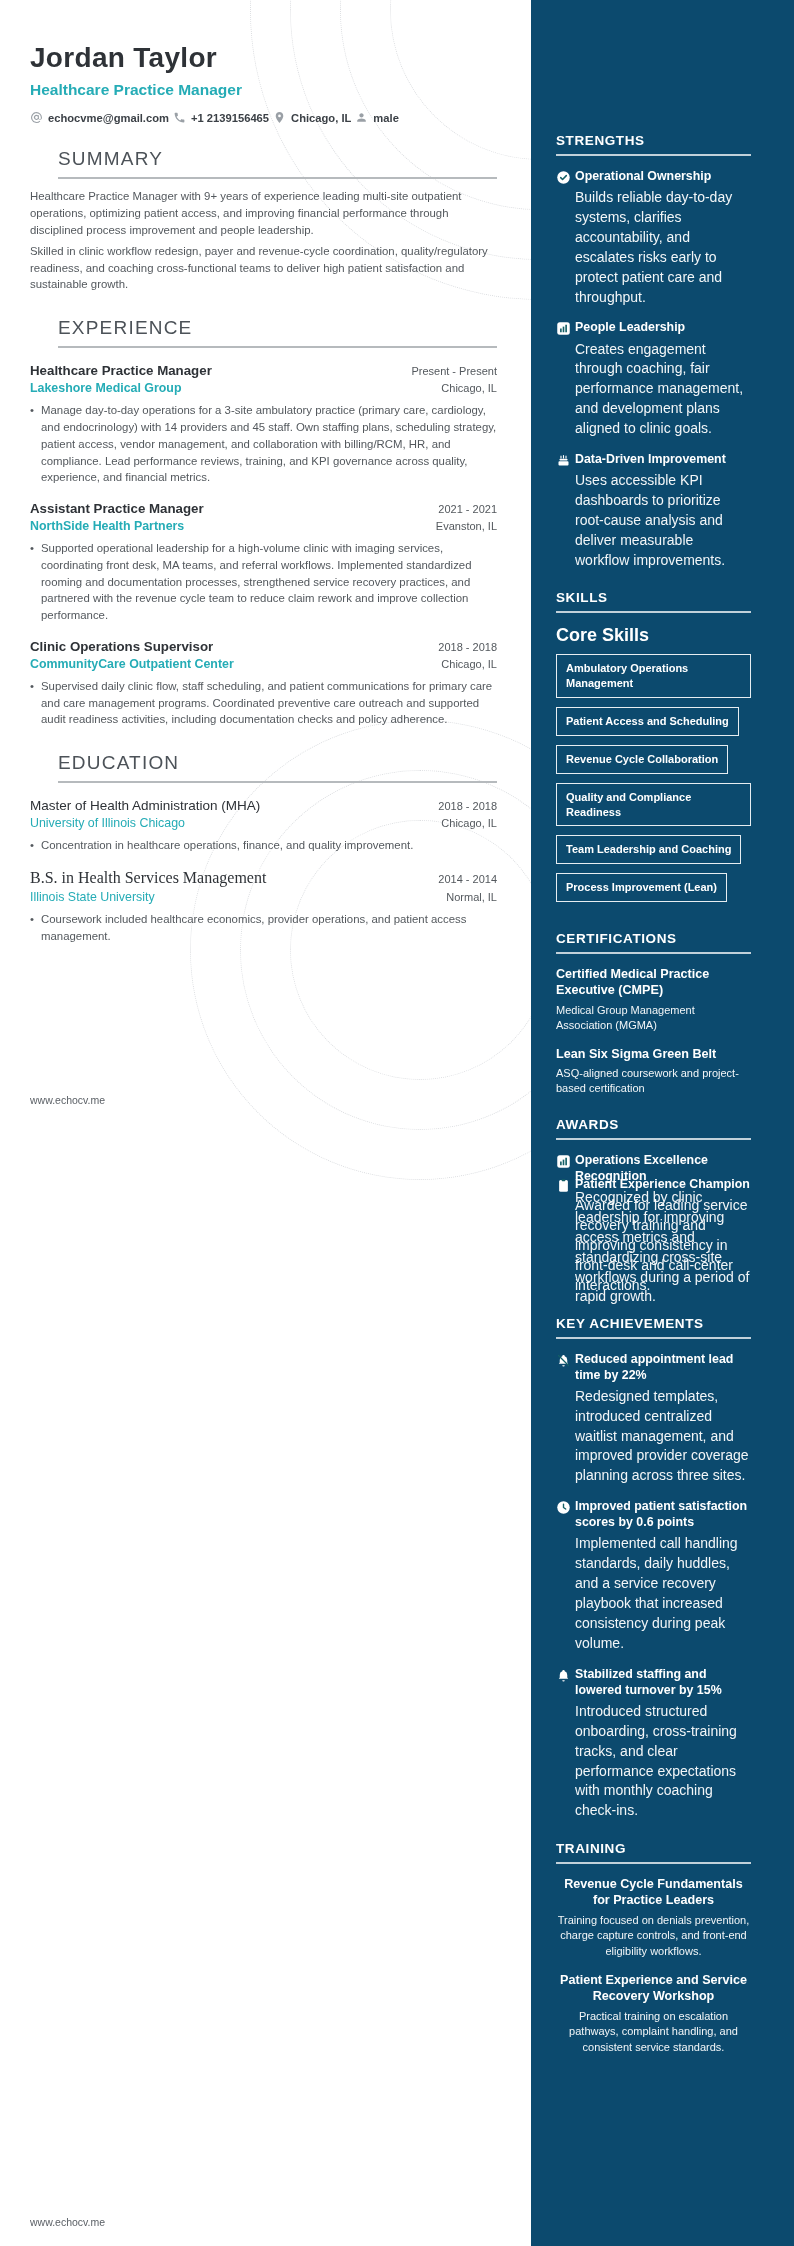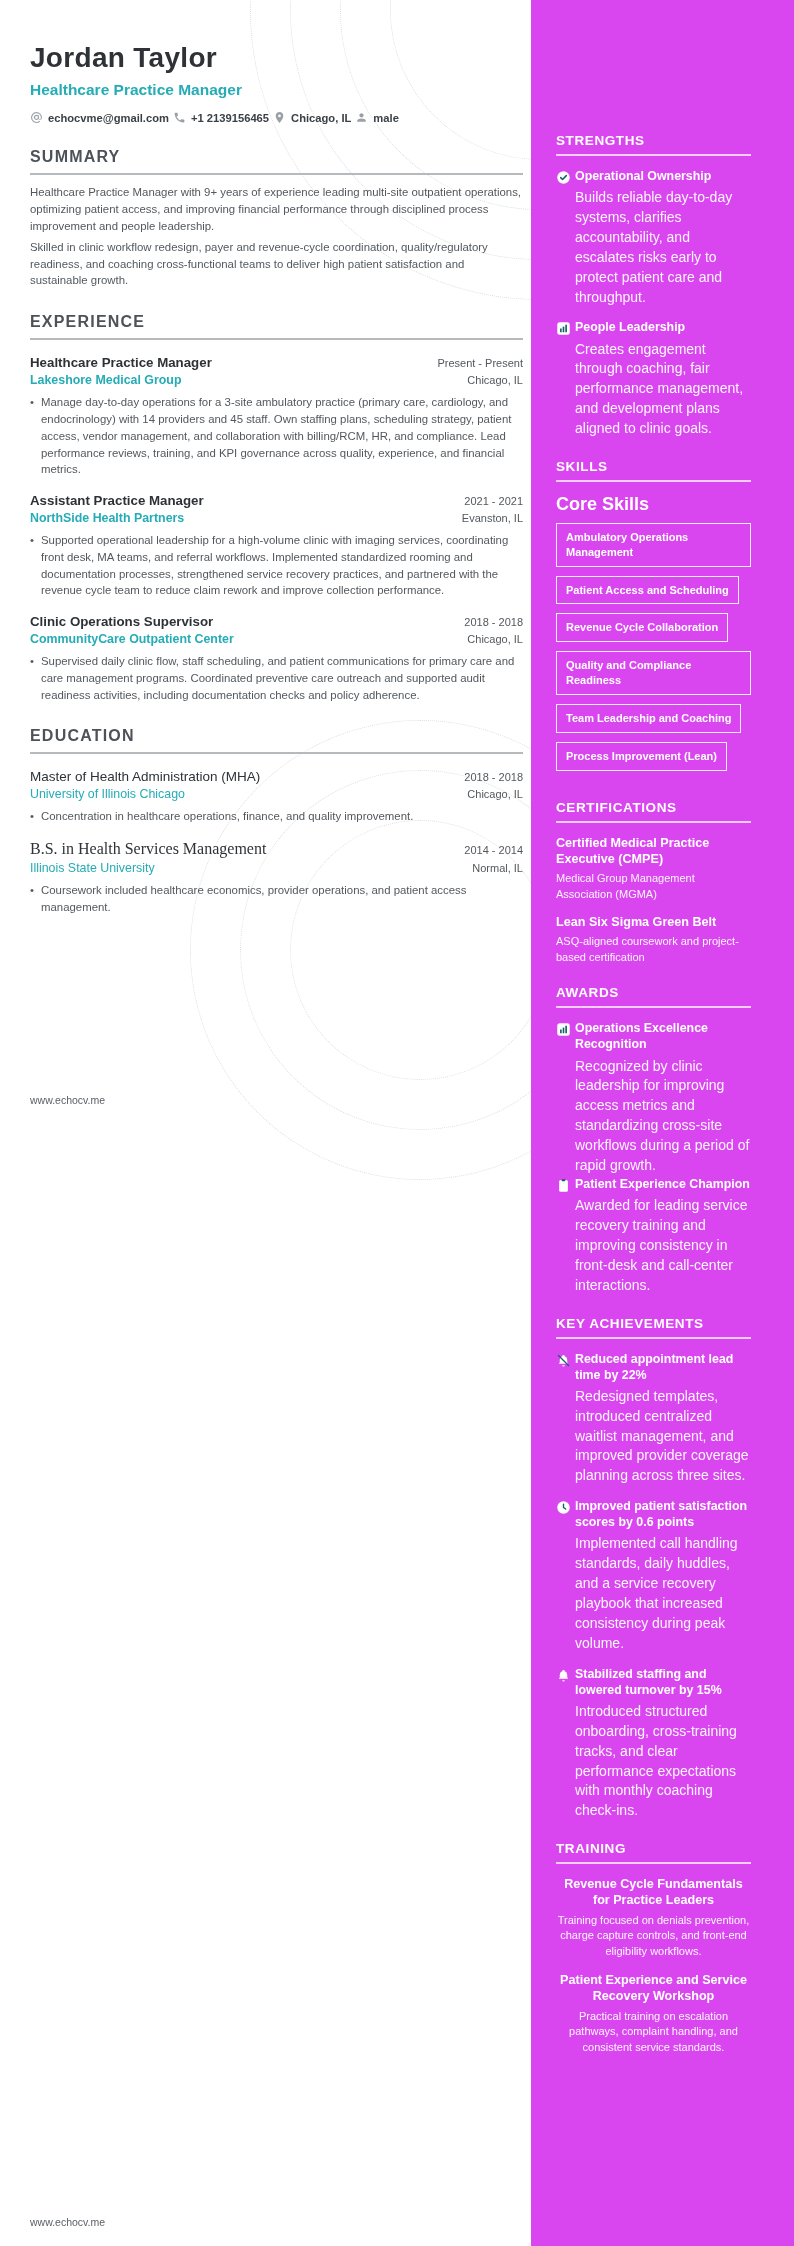--- a/index.html
+++ b/index.html
@@ -4,46 +4,46 @@
 <style>
   * { margin:0; padding:0; box-sizing:border-box; }
   html,body { background:#ffffff; }
   body { font-family:"Liberation Sans","DejaVu Sans",sans-serif; }
   .page { position:relative; width:794px; height:2246px; background:#ffffff; overflow:hidden; }
 
   
   .decor { position:absolute; border:1px dotted #dcdee1; border-radius:50%; z-index:0; }
 
   
-  .left-col { position:absolute; left:0; top:0; width:531px; padding:42px 8px 0 30px; z-index:1; }
+  .left-col { position:absolute; left:0; top:0; width:531px; padding:42px 34px 0 30px; z-index:1; }
   .name { font-size:28px; font-weight:700; color:#2e3237; letter-spacing:.3px; }
   .job-title { margin-top:7px; font-size:15.5px; font-weight:700; color:#25acb6; }
   .contact-row { margin-top:12px; display:flex; align-items:center; gap:4px; font-size:11.2px; font-weight:700; color:#3b4046; }
   .contact-item { display:flex; align-items:center; gap:5px; }
   .cicon { width:13px; height:13px; display:inline-flex; color:#9aa0a6; }
   .cicon svg { width:13px; height:13px; fill:#9aa0a6; }
 
   .section { margin-top:24px; }
-  .sec-head { font-size:16px; font-weight:700; letter-spacing:1.2px; color:#4c5258; padding-bottom:7px; border-bottom:2px solid #b6babd; }
+  .sec-head { font-size:19px; font-weight:400; letter-spacing:1.2px; color:#4c5258; padding-bottom:7px; border-bottom:2px solid #b6babd;margin-left:28px; }
   .summary-p { margin-top:9px; font-size:11.4px; line-height:1.48; color:#53585d; }
 
   .entry { margin-top:15px; }
   .entry-row { display:flex; justify-content:space-between; align-items:baseline; }
   .entry-title { font-size:13.3px; font-weight:700; color:#2e3237; }
   .entry-dates { font-size:11px; color:#53585d; white-space:nowrap; }
   .entry-company { font-size:12.4px; font-weight:700; color:#25acb6; margin-top:3px; }
   .entry-loc { font-size:11px; color:#53585d; white-space:nowrap; }
   .bullet { display:flex; gap:7px; margin-top:7px; font-size:11.4px; line-height:1.47; color:#53585d; }
   .bullet::before { content:"•"; color:#53585d; }
 
   .footer-link { position:absolute; left:30px; font-size:10.5px; color:#5b6066; z-index:3; }
   .footer-1 { top:1094px; } .footer-2 { top:2216px; }
 
   
-  .sidebar { position:absolute; left:531px; top:0; width:263px; height:2246px; background:#d946ef; z-index:2; color:#ffffff; }
+  .sidebar { position:absolute; left:531px; top:0; width:263px; height:2246px; background:#0c4a6e; z-index:2; color:#ffffff; }
   .sb-block { position:absolute; left:25px; width:195px; }
   .sb-page1 { top:133px; } .sb-page2 { top:1176px; }
   .sb-section { margin-bottom:20px; }
   .sb-head { font-size:13.5px; font-weight:700; letter-spacing:.6px; color:#ffffff; padding-bottom:6px; border-bottom:2px solid rgba(255,255,255,.75); margin-bottom:12px; }
   .sb-item { display:flex; gap:4px; margin-bottom:12px; }
   .sb-icon { flex:0 0 15px; width:15px; height:15px; margin-top:2px; }
   .sb-icon svg { width:15px; height:15px; }
   .sb-item-title { font-size:12.4px; font-weight:700; line-height:1.3; margin-bottom:4px; }
   .sb-item-desc { font-size:14px; line-height:1.42; color:rgba(255,255,255,.95); }
   .sb-sub { font-size:18px; font-weight:700; margin-bottom:8px; }
@@ -222,20 +222,33 @@
                 <rect x="10.7" y="9" width="2.6" height="9" fill="#145f66"></rect>
                 <rect x="14.9" y="6" width="2.6" height="12" fill="#145f66"></rect>
               </svg>
           </span>
           <div>
             <div class="sb-item-title">People Leadership</div>
             <div class="sb-item-desc">Creates engagement through coaching, fair performance management, and development plans aligned to clinic goals.</div>
           </div>
         </div>
 
+        <div class="sb-item">
+          <span class="sb-icon">
+            <svg viewBox="0 0 24 24">
+                <rect x="4" y="13" width="16" height="7" rx="1.5" fill="#ffffff"></rect>
+                <rect x="5.5" y="9" width="13" height="3" rx="1.2" fill="#ffffff"></rect>
+                <path d="M8 5v3M12 4v4M16 5v3" stroke="#ffffff" stroke-width="1.8" stroke-linecap="round"></path>
+              </svg>
+          </span>
+          <div>
+            <div class="sb-item-title">Data-Driven Improvement</div>
+            <div class="sb-item-desc">Uses accessible KPI dashboards to prioritize root-cause analysis and deliver measurable workflow improvements.</div>
+          </div>
+        </div>
       </div>
 
       <div class="sb-section">
         <div class="sb-head">SKILLS</div>
         <div class="sb-sub">Core Skills</div>
         <div class="skill-box">Ambulatory Operations Management</div>
         <div class="skill-box">Patient Access and Scheduling</div>
         <div class="skill-box">Revenue Cycle Collaboration</div>
         <div class="skill-box">Quality and Compliance Readiness</div>
         <div class="skill-box">Team Leadership and Coaching</div>

